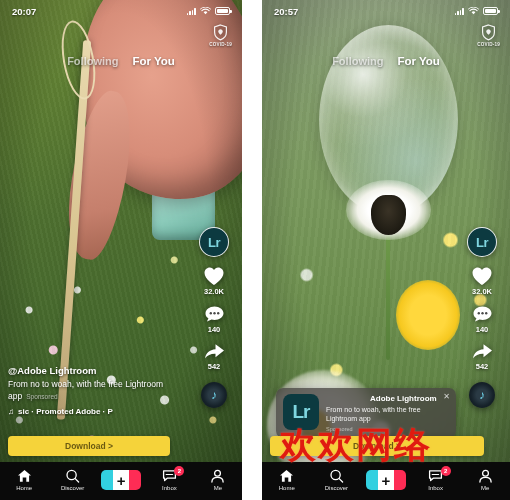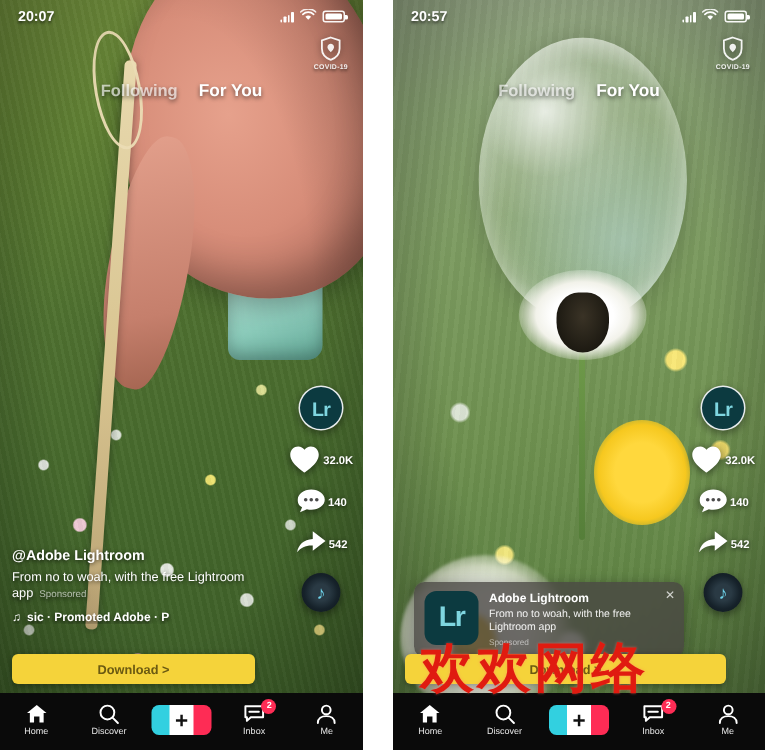--- a/index.html
+++ b/index.html
@@ -154,21 +154,21 @@
     text-shadow:0 1px 2px rgba(0,0,0,.6); }
 
   
   .rail{ position:absolute; right:6px; bottom:92px; width:44px; z-index:13;
     display:flex; flex-direction:column; align-items:center; gap:9px; }
   .avatar{ width:30px; height:30px; border-radius:50%;
     background:#0c3a40; border:1.5px solid rgba(255,255,255,.9);
     display:flex; align-items:center; justify-content:center;
     color:#7fd6e0; font-size:13px; font-weight:700; letter-spacing:-.5px;
     box-shadow:0 2px 6px rgba(0,0,0,.4); }
-  .act{ display:flex; flex-direction:row; align-items:center; gap:1px;text-align:right; }
+  .act{ display:flex; flex-direction:column; align-items:center; gap:1px;text-align:right; }
   .act svg{ display:block; filter:drop-shadow(0 1px 3px rgba(0,0,0,.55)); }
   .act-count{ color:#fff; font-size:7.5px; font-weight:700;
     text-shadow:0 1px 3px rgba(0,0,0,.7); }
   .disc{ width:26px; height:26px; border-radius:50%;
     background:radial-gradient(circle at 50% 50%, #2a3a44 0 30%, #16222a 60%, #0d1419 100%);
     display:flex; align-items:center; justify-content:center;
     color:#6fd3ea; font-size:12px; box-shadow:0 2px 6px rgba(0,0,0,.45); margin-top:2px;}
 
   
   .caption{ position:absolute; left:8px; bottom:84px; width:165px; z-index:13;
@@ -189,21 +189,21 @@
 
   
   .adcard{ position:absolute; left:14px; bottom:62px; width:180px; z-index:13;
     background:rgba(72,70,66,.80); border-radius:7px; padding:6px 7px;
     display:flex; gap:7px; backdrop-filter:blur(2px);
     box-shadow:0 2px 10px rgba(0,0,0,.35); }
   .adlogo{ width:36px; height:36px; border-radius:8px; flex:none;
     background:#0c3a40; display:flex; align-items:center; justify-content:center;
     color:#7fd6e0; font-size:19px; font-weight:700; letter-spacing:-1px; }
   .adbody{ flex:1; min-width:0; color:#fff; }
-  .ad-title{ font-size:8px; font-weight:700; margin-bottom:2px; }
+  .ad-title{ font-size:8px; font-weight:700; margin-bottom:2px;margin-left:44px; }
   .ad-desc{ font-size:7px; line-height:1.32; color:rgba(255,255,255,.92); }
   .ad-sponsor{ font-size:5.5px; color:rgba(255,255,255,.55); margin-top:3px; }
   .ad-close{ position:absolute; right:6px; top:5px; color:rgba(255,255,255,.75);
     font-size:8px; line-height:1; }
 
   
   .watermark{ position:absolute; left:18px; bottom:30px; z-index:16;
     font-family:"DejaVu Sans", sans-serif; font-size:36px; font-weight:700;
     color:#e01b10; letter-spacing:2px; white-space:nowrap;
     text-shadow:0 0 2px rgba(255,120,110,.55); }

